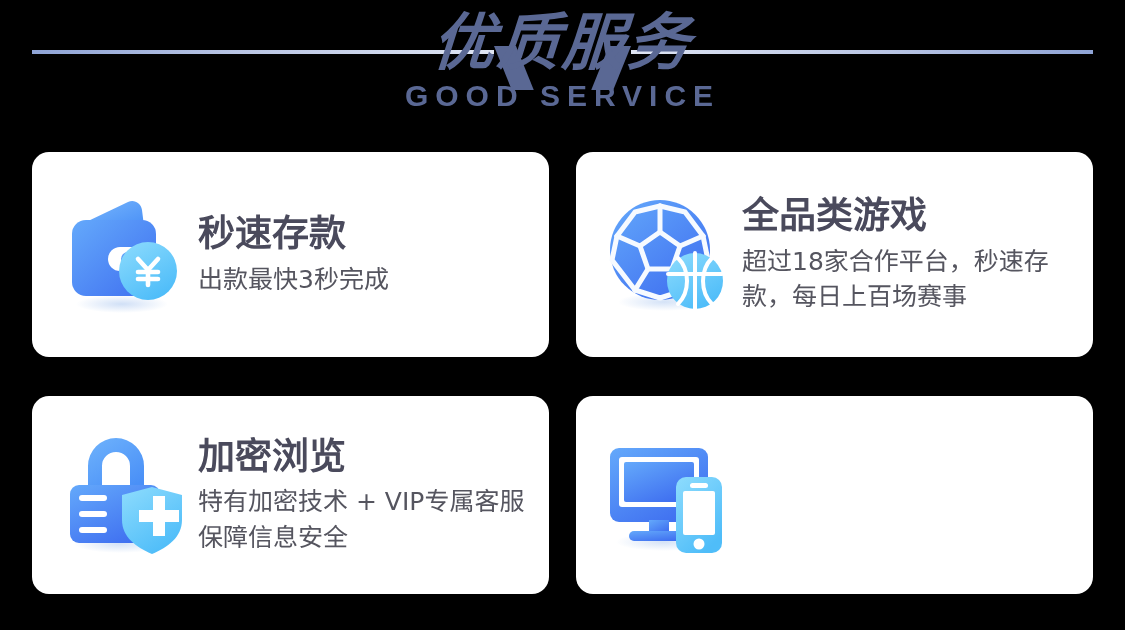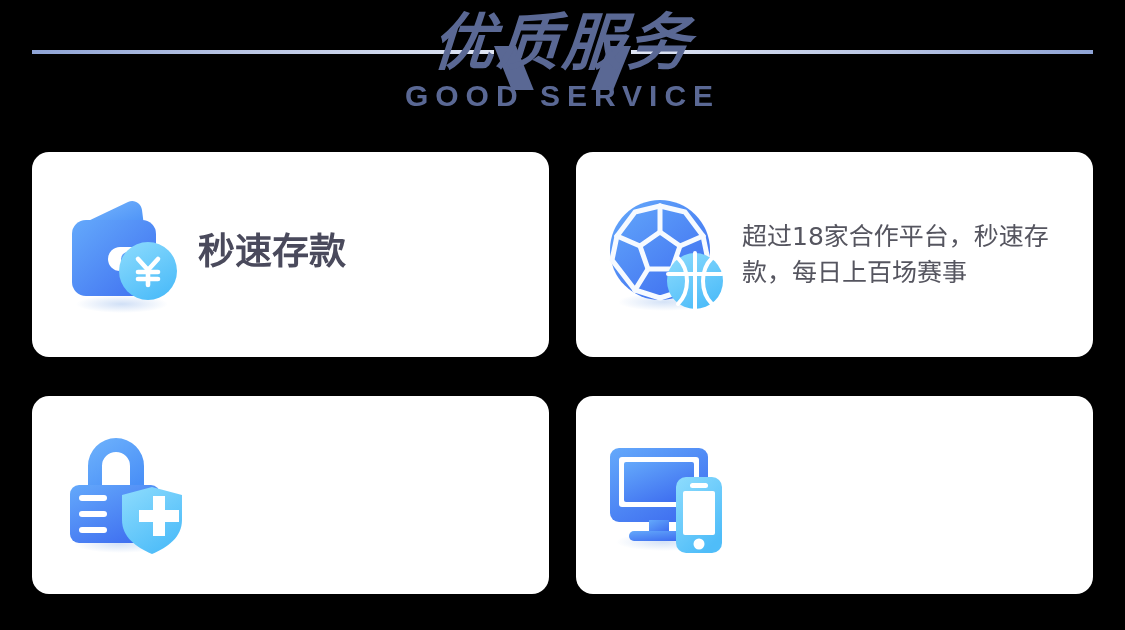--- a/index.html
+++ b/index.html
@@ -209,20 +209,21 @@
             <path d="M80 67 L90 78"></path>
             <path d="M100 67 L90 78"></path>
             <path d="M90 78 L90 93"></path>
             <path d="M80 80 L100 80"></path>
             <path d="M80 87 L100 87"></path>
           </g>
         </svg>
       </div>
       <div class="card-text">
         <div class="card-title">秒速存款</div>
+        <div class="card-desc one-line">出款最快3秒完成</div>
       </div>
     </div>
 
     <div class="card">
       <div class="card-icon">
         <svg viewBox="0 0 132 126" xmlns="http://www.w3.org/2000/svg">
           <defs>
             <linearGradient id="g-ball" x1="0" y1="0" x2="0.8" y2="1">
               <stop offset="0%" stop-color="#64a9fb"></stop>
               <stop offset="100%" stop-color="#3f6ff0"></stop>
@@ -254,20 +255,21 @@
           <circle cx="93" cy="89" r="28" fill="url(#g-bball)"></circle>
           <g fill="none" stroke="#ffffff" stroke-width="4" stroke-linecap="round">
             <path d="M93 61 L93 117"></path>
             <path d="M66 82 h54"></path>
             <path d="M76 66 C88 78 88 100 76 112"></path>
             <path d="M110 66 C98 78 98 100 110 112"></path>
           </g>
         </svg>
       </div>
       <div class="card-text">
+        <div class="card-title">全品类游戏</div>
         <div class="card-desc">超过18家合作平台，秒速存款，每日上百场赛事</div>
       </div>
     </div>
 
     <div class="card">
       <div class="card-icon">
         <svg viewBox="0 0 132 126" xmlns="http://www.w3.org/2000/svg">
           <defs>
             <linearGradient id="g-lock" x1="0" y1="0" x2="0.7" y2="1">
               <stop offset="0%" stop-color="#64a9fb"></stop>
@@ -291,20 +293,24 @@
           <rect x="12" y="53" width="90" height="58" rx="9" fill="url(#g-lock)"></rect>
           <g stroke="#ffffff" stroke-width="6" stroke-linecap="round">
             <path d="M24 66 h22"></path>
             <path d="M24 82 h22"></path>
             <path d="M24 98 h22"></path>
           </g>
           <path d="M94 55 L124 63 V88 c0 17 -14 27 -30 34 c-16 -7 -30 -17 -30 -34 V63 Z" fill="url(#g-shield)"></path>
           <path d="M87 78 h14 v-14 h12 v14 h14 v12 h-14 v14 h-12 v-14 h-14 z" fill="#ffffff" transform="translate(-6,0)"></path>
         </svg>
       </div>
+      <div class="card-text">
+        <div class="card-title">加密浏览</div>
+        <div class="card-desc">特有加密技术 + VIP专属客服保障信息安全</div>
+      </div>
     </div>
 
     <div class="card">
       <div class="card-icon">
         <svg viewBox="0 0 132 126" xmlns="http://www.w3.org/2000/svg">
           <defs>
             <linearGradient id="g-mon" x1="0" y1="0" x2="0.7" y2="1">
               <stop offset="0%" stop-color="#64a9fb"></stop>
               <stop offset="100%" stop-color="#3f6ff0"></stop>
             </linearGradient>

